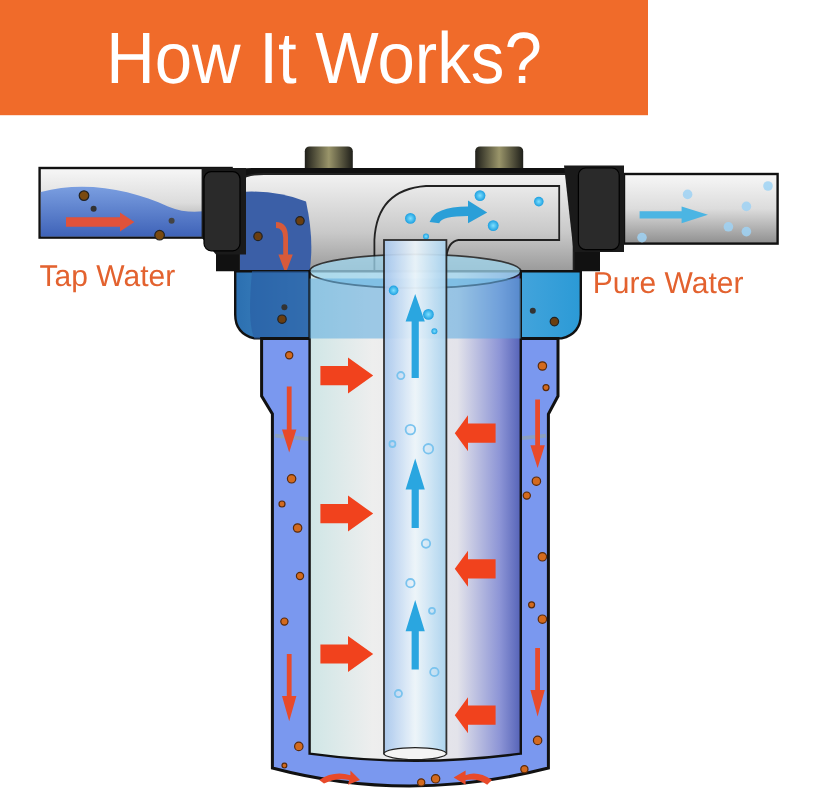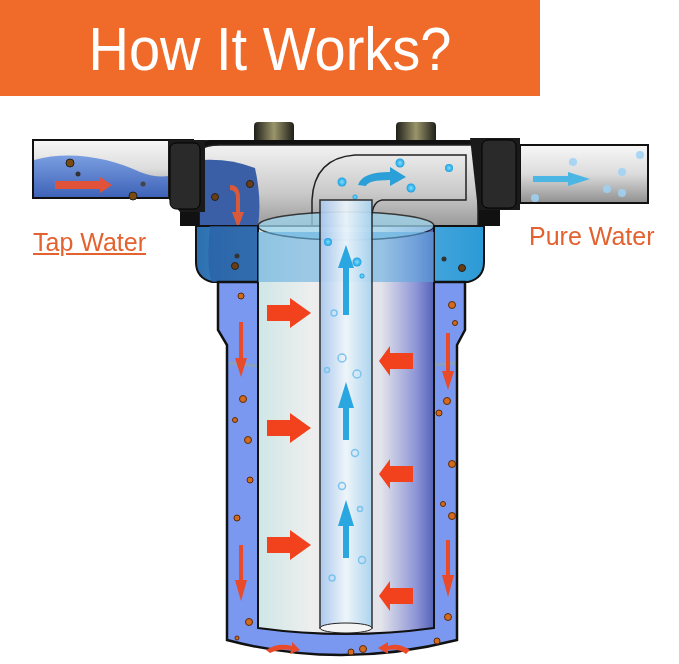--- a/index.html
+++ b/index.html
@@ -1,21 +1,21 @@
 <!DOCTYPE html>
 <html><head>
 <meta charset="utf-8">
 <style>
   html,body{margin:0;padding:0;background:#ffffff;}
   body{width:679px;height:664px;overflow:hidden;position:relative;font-family:"Liberation Sans",sans-serif;}
   .banner{position:absolute;left:0;top:0;width:540px;height:96px;background:#f06b2a;display:flex;align-items:center;justify-content:center;}
   .banner h1{margin:0;color:#fff;font-family:"Liberation Sans",sans-serif;font-weight:400;font-size:56px;letter-spacing:0px;transform:scaleY(1.08);}
   .label{position:absolute;color:#e3622f;font-size:25px;font-family:"Liberation Sans",sans-serif;}
-  .label.tap{left:33px;top:228px;text-decoration:underline;}
-  .label.pure{left:529px;top:222px;}
+  .label.tap{left:33px;top:216px;}
+  .label.pure{left:494px;top:222px;}
   svg.diagram{position:absolute;left:0;top:0;}
 </style>
 </head>
 <body>
 
 <div class="banner">
   <h1>How It Works?</h1>
 </div>
 
 <svg class="diagram" width="679" height="664" viewBox="0 0 679 664">

